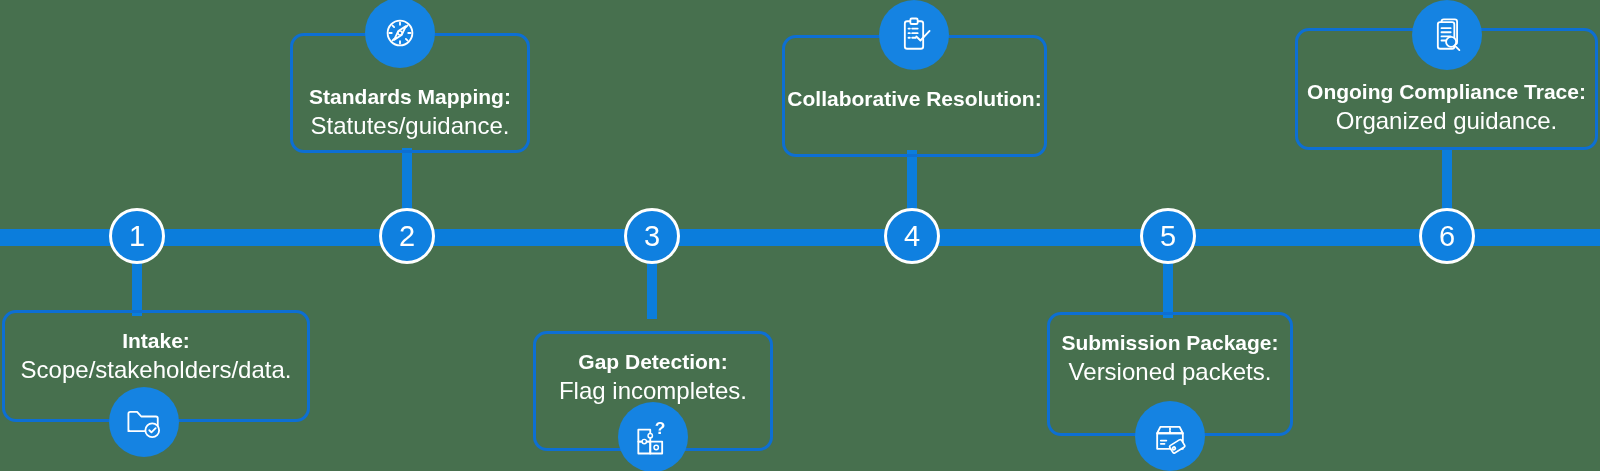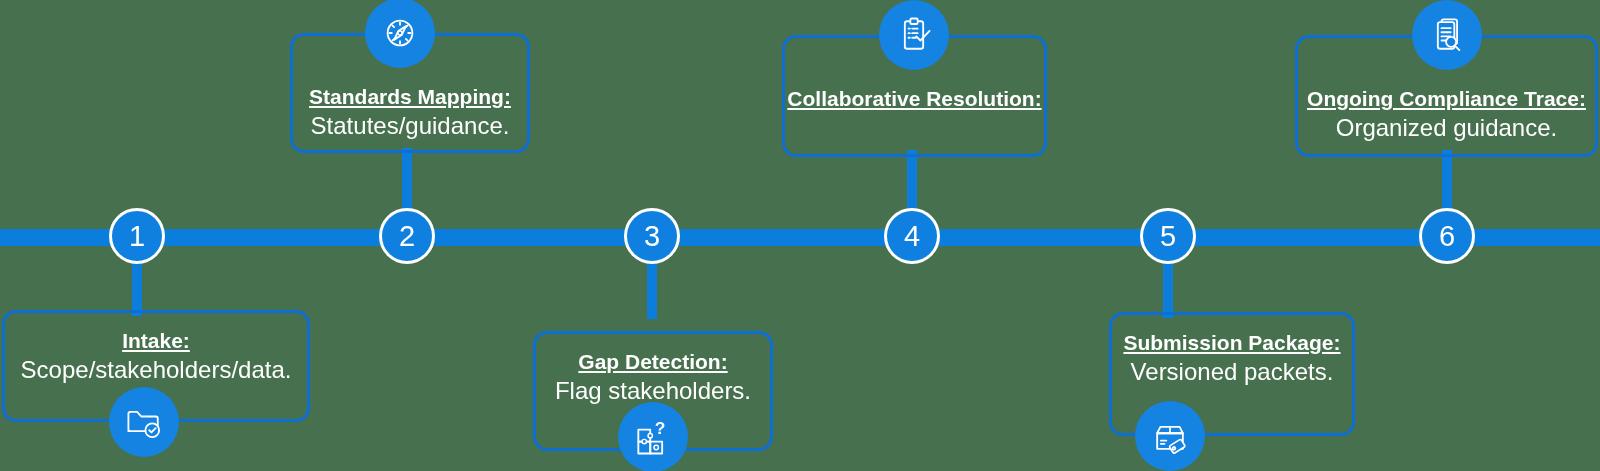--- a/index.html
+++ b/index.html
@@ -35,30 +35,30 @@
   .num-3{left:624px;top:208px;}
   .num-4{left:884px;top:208px;}
   .num-5{left:1140px;top:208px;}
   .num-6{left:1419px;top:208px;}
 
   .step-box{
     position:absolute;border:3px solid var(--box-border-blue);border-radius:14px;
     color:var(--text-white);text-align:center;z-index:2;
     display:flex;flex-direction:column;align-items:center;
   }
-  .box-title{font-weight:700;font-size:21px;line-height:29px;white-space:nowrap;text-decoration:underline;}
+  .box-title{font-weight:700;font-size:21px;line-height:29px;white-space:nowrap;}
   .box-desc{font-weight:400;font-size:24px;line-height:29px;white-space:nowrap;}
   .box-above{padding-top:46px;}
   .box-below{padding-top:13px;}
   .box-1{left:2px;top:310px;width:308px;height:112px;}
   .box-2{left:290px;top:33px;width:240px;height:120px;}
   .box-3{left:533px;top:331px;width:240px;height:120px;}
   .box-4{left:782px;top:35px;width:265px;height:122px;gap:31px;}
-  .box-5{left:1109px;top:312px;width:246px;height:124px;}
-  .box-6{left:1295px;top:35px;width:303px;height:122px;}
+  .box-5{left:1047px;top:312px;width:246px;height:124px;}
+  .box-6{left:1295px;top:28px;width:303px;height:122px;}
 
   .icon-circle{
     position:absolute;width:70px;height:70px;border-radius:50%;
     background:var(--icon-circle-blue);display:flex;align-items:center;justify-content:center;
     z-index:4;color:var(--text-white);
   }
   .icon-1{left:109px;top:387px;}
   .icon-2{left:365px;top:-2px;}
   .icon-3{left:618px;top:402px;}
   .icon-4{left:879px;top:0px;}
@@ -108,21 +108,21 @@
     <div class="box-desc">Scope/stakeholders/data.</div>
   </div>
 
   <div class="step-box box-above box-2">
     <div class="box-title">Standards Mapping:</div>
     <div class="box-desc">Statutes/guidance.</div>
   </div>
 
   <div class="step-box box-below box-3">
     <div class="box-title">Gap Detection:</div>
-    <div class="box-desc">Flag stakeholders.</div>
+    <div class="box-desc">Flag incompletes.</div>
   </div>
 
   <div class="step-box box-above box-4">
     <div class="box-title">Collaborative Resolution:</div>
   </div>
 
   <div class="step-box box-below box-5">
     <div class="box-title">Submission Package:</div>
     <div class="box-desc">Versioned packets.</div>
   </div>

